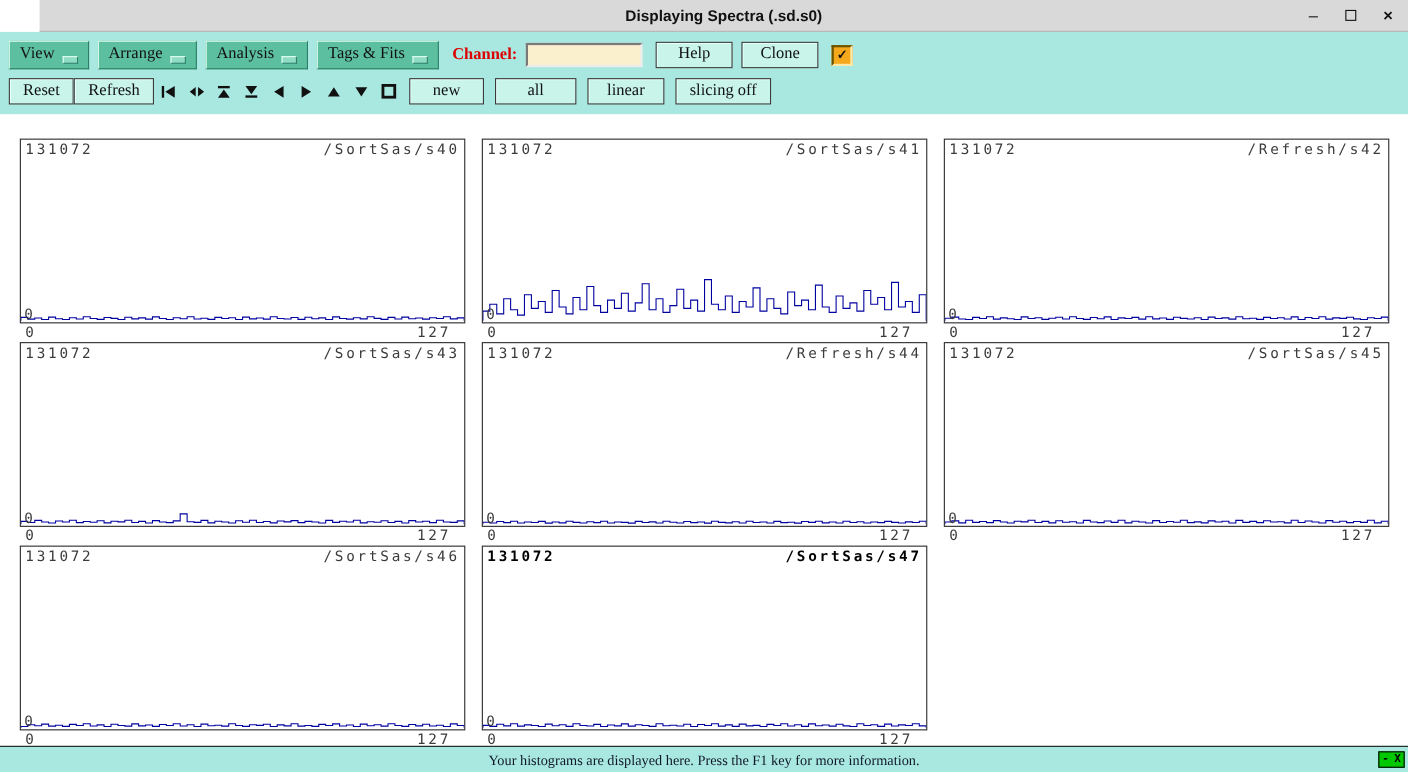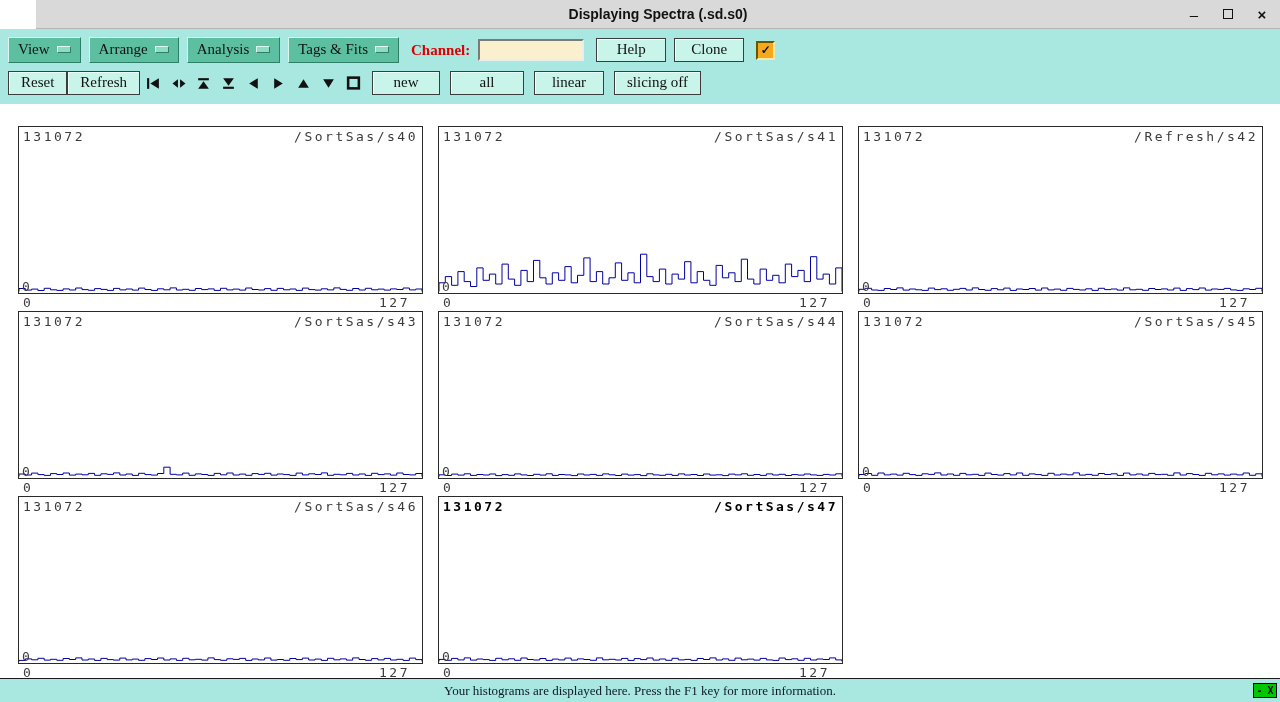--- a/index.html
+++ b/index.html
@@ -17,21 +17,21 @@
   .max-box { width:8px; height:8px; border:1.5px solid #111; }
 
   
   .toolbar { background:#a9e8e0; padding:5px 0 6px 0; flex:0 0 auto; }
   .tb-row { display:flex; align-items:center; padding-left:8px; }
   .tb-row1 { height:32px; gap:8px; }
   .tb-row2 { height:30px; margin-top:2px; }
 
   .menu-btn { background:#5cc0a0; border:1px solid;
               border-color:#d8f7ea #2e7f68 #2e7f68 #d8f7ea;
-              padding:3px 9px 4px 9px; display:flex; align-items:center; gap:7px;
+              padding:3px 9px 4px 9px; display:flex; align-items:flex-end; gap:7px;
               font-family:"Liberation Serif", serif; font-size:15px; color:#111; cursor:default;}
   .menu-ind { width:12px; height:5px; background:#8fdcc4; border:1px solid;
               border-color:#dffff2 #2e7f68 #2e7f68 #dffff2; }
 
   .red-label { color:#dd0000; font-family:"Liberation Serif", serif; font-size:15px; font-weight:700; margin-left:4px; }
 
   .channel-input { width:96px; height:18px; background:#faf0cd; border:2px solid;
                    border-color:#7a7a7a #ececec #ececec #7a7a7a; font-family:"DejaVu Sans Mono", monospace;
                    font-size:13px; padding:0 3px; outline:none; }
 
@@ -247,21 +247,21 @@
       <span class="mono">127</span>
     </div>
   </div>
 
   <div class="cell">
     <div class="plot">
       <svg class="hist" viewBox="0 0 403 166" preserveAspectRatio="none">
         <path fill="none" stroke="#0000a0" stroke-width="1" d="M0 164.5 L0.0 162.8 L6.3 162.8 L6.3 163.5 L12.6 163.5 L12.6 162.1 L18.9 162.1 L18.9 163.1 L25.2 163.1 L25.2 161.8 L31.5 161.8 L31.5 163.4 L37.8 163.4 L37.8 162.5 L44.1 162.5 L44.1 163.0 L50.4 163.0 L50.4 162.0 L56.7 162.0 L56.7 163.6 L63.0 163.6 L63.0 162.6 L69.3 162.6 L69.3 163.3 L75.6 163.3 L75.6 161.9 L81.9 161.9 L81.9 162.9 L88.2 162.9 L88.2 163.5 L94.5 163.5 L94.5 162.3 L100.8 162.3 L100.8 163.1 L107.0 163.1 L107.0 161.8 L113.3 161.8 L113.3 163.4 L119.6 163.4 L119.6 162.5 L125.9 162.5 L125.9 162.9 L132.2 162.9 L132.2 163.6 L138.5 163.6 L138.5 162.0 L144.8 162.0 L144.8 163.0 L151.1 163.0 L151.1 162.4 L157.4 162.4 L157.4 163.4 L163.7 163.4 L163.7 161.9 L170.0 161.9 L170.0 162.8 L176.3 162.8 L176.3 163.5 L182.6 163.5 L182.6 162.1 L188.9 162.1 L188.9 163.1 L195.2 163.1 L195.2 162.6 L201.5 162.6 L201.5 163.6 L207.8 163.6 L207.8 161.8 L214.1 161.8 L214.1 162.9 L220.4 162.9 L220.4 163.3 L226.7 163.3 L226.7 162.3 L233.0 162.3 L233.0 163.4 L239.3 163.4 L239.3 161.9 L245.6 161.9 L245.6 163.0 L251.9 163.0 L251.9 162.5 L258.2 162.5 L258.2 163.5 L264.5 163.5 L264.5 162.0 L270.8 162.0 L270.8 163.1 L277.1 163.1 L277.1 162.8 L283.4 162.8 L283.4 163.6 L289.7 163.6 L289.7 162.1 L296.0 162.1 L296.0 162.9 L302.3 162.9 L302.3 161.8 L308.5 161.8 L308.5 163.3 L314.8 163.3 L314.8 162.5 L321.1 162.5 L321.1 163.4 L327.4 163.4 L327.4 161.9 L333.7 161.9 L333.7 163.0 L340.0 163.0 L340.0 162.3 L346.3 162.3 L346.3 163.5 L352.6 163.5 L352.6 162.6 L358.9 162.6 L358.9 163.1 L365.2 163.1 L365.2 162.0 L371.5 162.0 L371.5 162.9 L377.8 162.9 L377.8 163.4 L384.1 163.4 L384.1 162.4 L390.4 162.4 L390.4 163.0 L396.7 163.0 L396.7 161.8 L403.0 161.8 L403 164.5"></path>
       </svg>
       <span class="mono ymax">131072</span>
-      <span class="mono pathlab">/SortSas/s44</span>
+      <span class="mono pathlab">/Refresh/s44</span>
       <span class="mono ann"></span>
       <span class="mono y0">0</span>
     </div>
     <div class="xaxis">
       <span class="mono">0</span>
       <span class="mono">127</span>
     </div>
   </div>
 
   <div class="cell">

